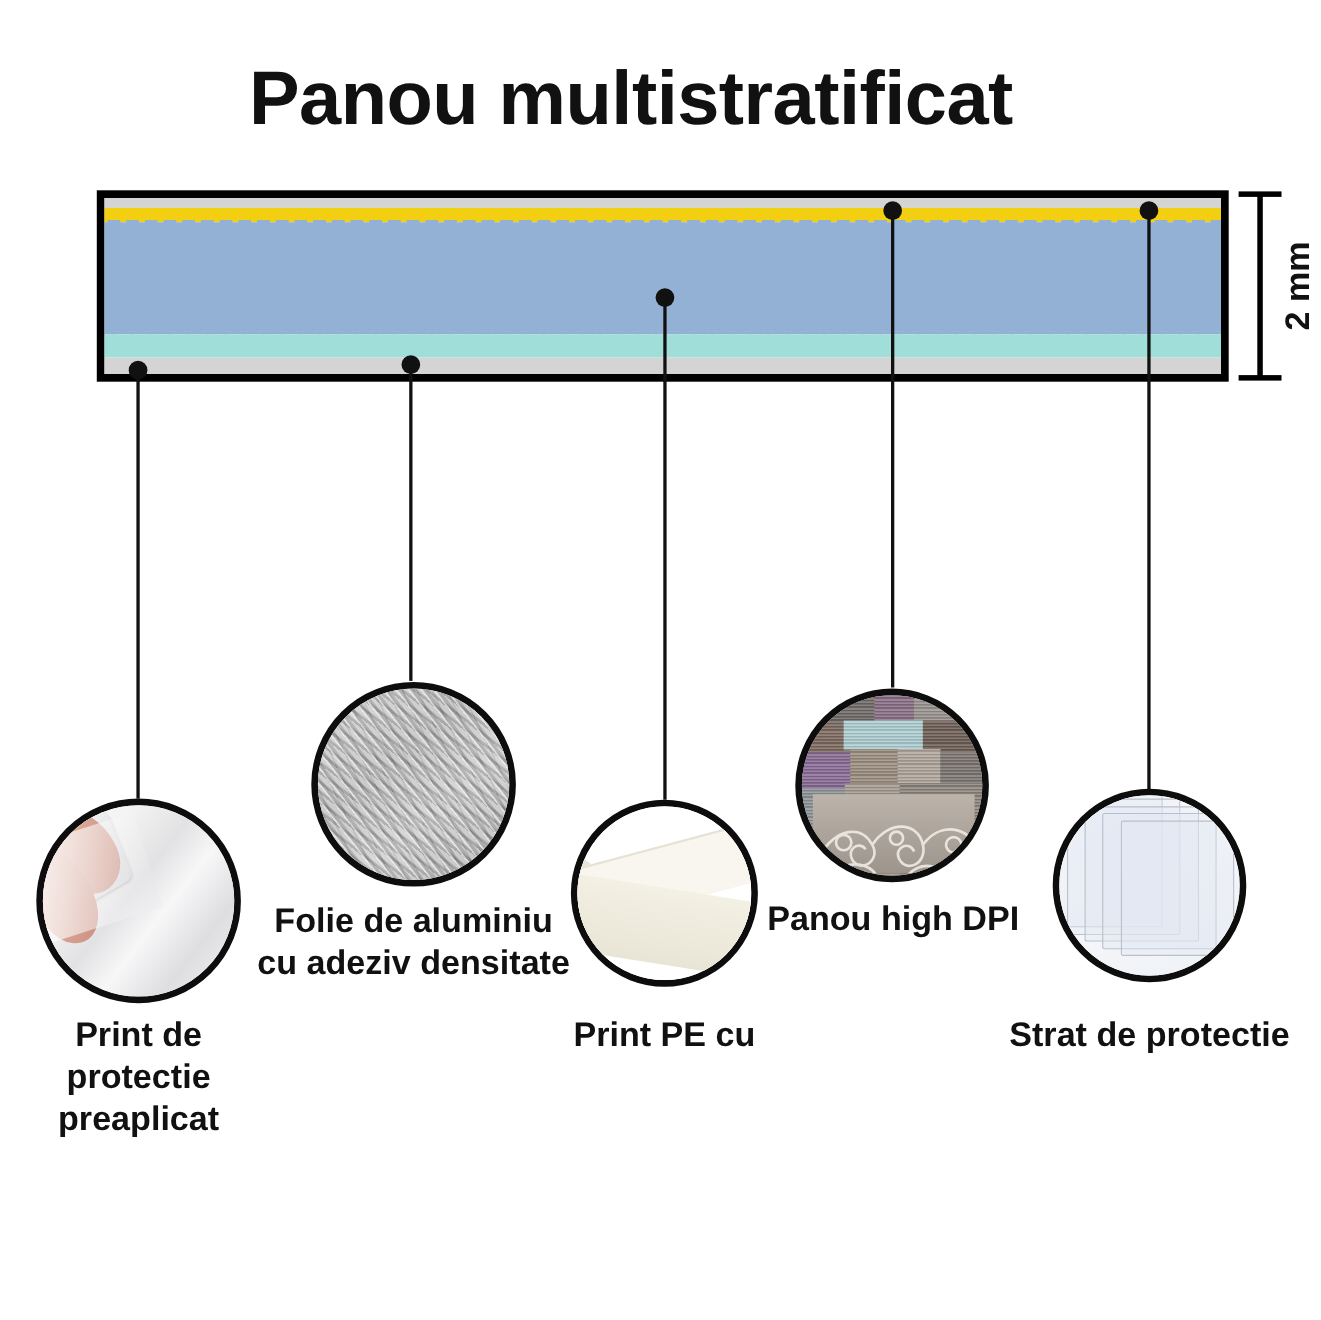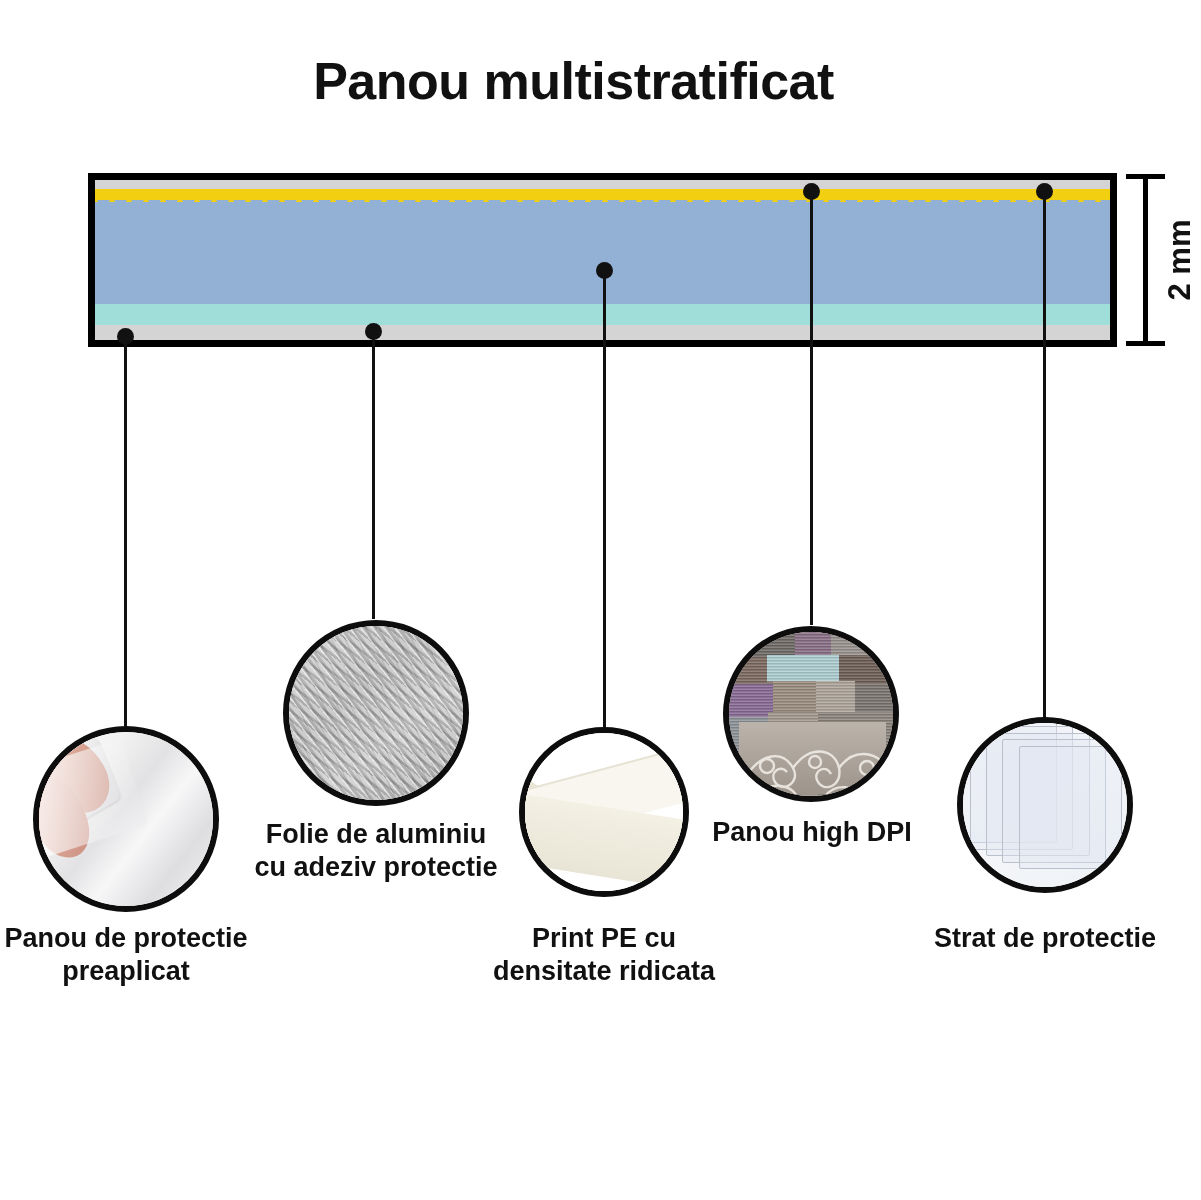--- a/index.html
+++ b/index.html
@@ -16,21 +16,21 @@
     font-family: "Liberation Sans", "DejaVu Sans", sans-serif;
   }
 
   
   #title {
     position: absolute;
     left: 0;
     top: 55px;
     width: 1147px;
     text-align: center;
-    font-size: 52px;
+    font-size: 69px;
     font-weight: bold;
     color: #111111;
     letter-spacing: -0.5px;
     line-height: 1;
   }
 
   
   #panel-wrap {
     position: absolute;
     left: 88px;
@@ -137,21 +137,21 @@
     position: absolute;
     border-radius: 50%;
     border: 6px solid #0d0d0d;
     box-sizing: border-box;
     overflow: hidden;
     background: #ffffff;
   }
   .callout-label {
     position: absolute;
     text-align: center;
-    font-size: 27px;
+    font-size: 31px;
     font-weight: bold;
     color: #111111;
     line-height: 1.22;
   }
 
   
   .art-film {
     position: absolute;
     inset: 0;
     background:
@@ -308,42 +308,41 @@
   <div class="leader" style="left:1043px; top:191px; height:527px;"></div>
 
   <div class="callout-circle" style="left:33px; top:726px; width:186px; height:186px;">
     <div class="art-film">
       <div class="film-flap"></div>
       <div class="finger finger-a"></div>
       <div class="finger finger-b"></div>
     </div>
   </div>
   <div class="callout-label" style="left:0px; top:922px; width:252px;">
-    <div>Panou de protectie</div>
+    <div>Print de protectie</div>
     <div>preaplicat</div>
   </div>
 
   <div class="callout-circle" style="left:283px; top:620px; width:186px; height:186px;">
     <div class="art-alu"></div>
   </div>
   <div class="callout-label" style="left:228px; top:818px; width:296px;">
     <div>Folie de aluminiu</div>
-    <div>cu adeziv protectie</div>
+    <div>cu adeziv densitate</div>
   </div>
 
   <div class="callout-circle" style="left:519px; top:727px; width:170px; height:170px;">
     <div class="art-foam">
       <div class="foam-side"></div>
       <div class="foam-top"></div>
       <div class="foam-front"></div>
     </div>
   </div>
   <div class="callout-label" style="left:478px; top:922px; width:252px;">
     <div>Print PE cu</div>
-    <div>densitate ridicata</div>
   </div>
 
   <div class="callout-circle" style="left:723px; top:626px; width:176px; height:176px;">
     <div class="art-wood">
       <div class="plank" style="left:0%;   top:0%;   width:40%; height:15%; background-color:#6f6a66;"></div>
       <div class="plank" style="left:40%;  top:0%;   width:22%; height:16%; background-color:#8a6f86;"></div>
       <div class="plank" style="left:62%;  top:0%;   width:38%; height:14%; background-color:#9a9490;"></div>
       <div class="plank" style="left:0%;   top:15%;  width:23%; height:17%; background-color:#7d6a60;"></div>
       <div class="plank" style="left:23%;  top:14%;  width:44%; height:16%; background-color:#aecfd3;"></div>
       <div class="plank" style="left:67%;  top:14%;  width:33%; height:18%; background-color:#6e5f57;"></div>

